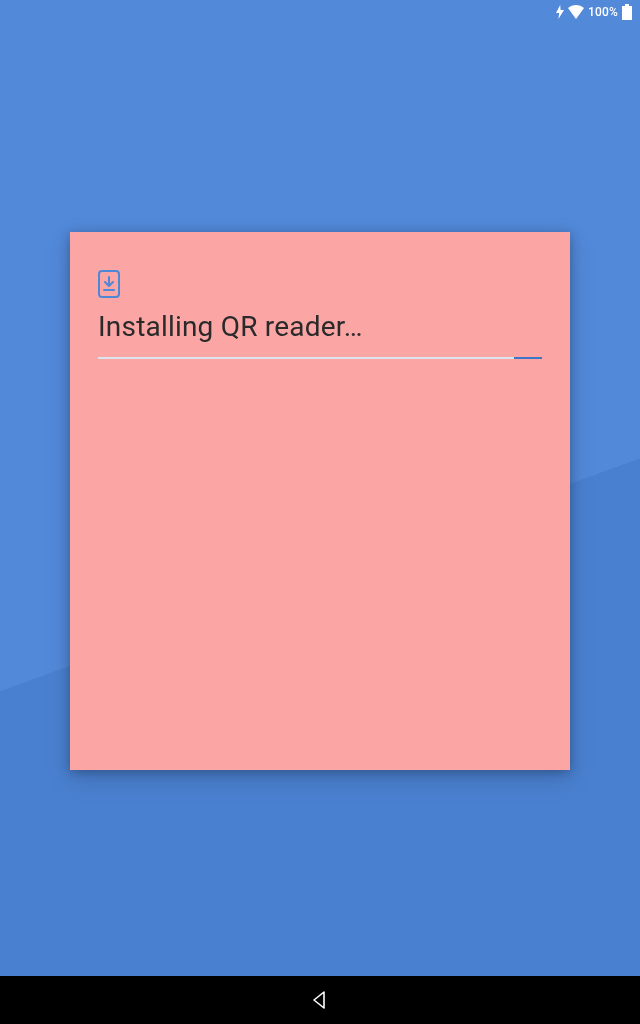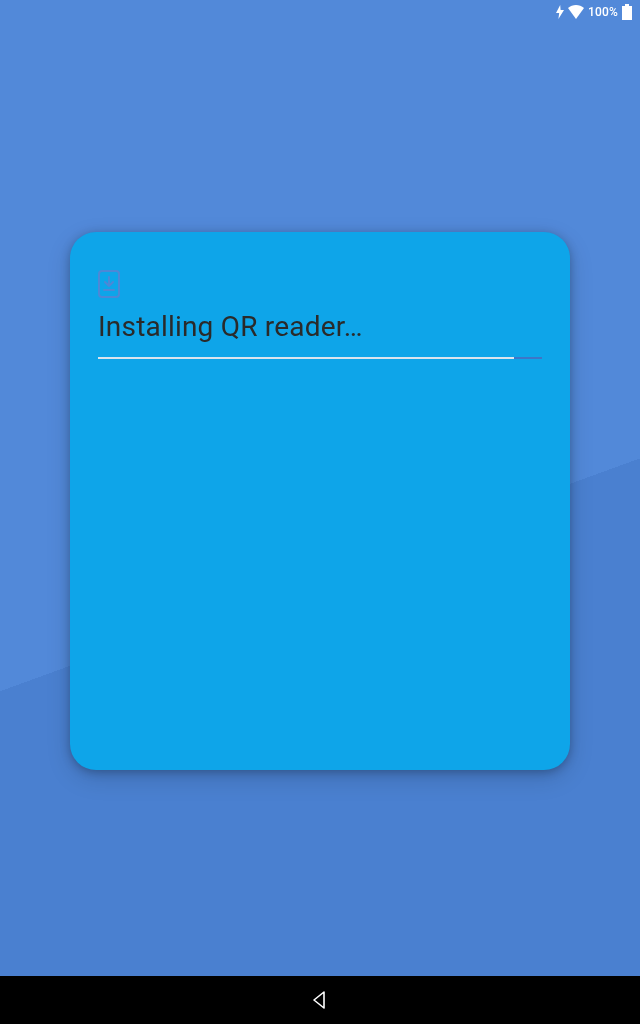--- a/index.html
+++ b/index.html
@@ -35,24 +35,23 @@
     .wifi-icon { width: 16px; height: 14px; }
     .battery-icon { width: 10px; height: 16px; }
     .battery-pct { font-size: 12px; letter-spacing: 0.2px; }
     
     .card {
       position: absolute;
       left: 70px;
       top: 232px;
       width: 500px;
       height: 538px;
-      background: #0ea5e9;
+      background: #fca5a5;
       box-shadow: 0 2px 10px rgba(0,0,0,0.25), 0 8px 24px rgba(0,0,0,0.15);
       padding: 38px 28px 28px 28px;
-      border-radius: 26px;
     }
     .card-icon {
       width: 22px;
       height: 28px;
       margin-bottom: 12px;
     }
     .card-title {
       font-size: 28px;
       font-weight: 400;
       color: #2a2a2a;

